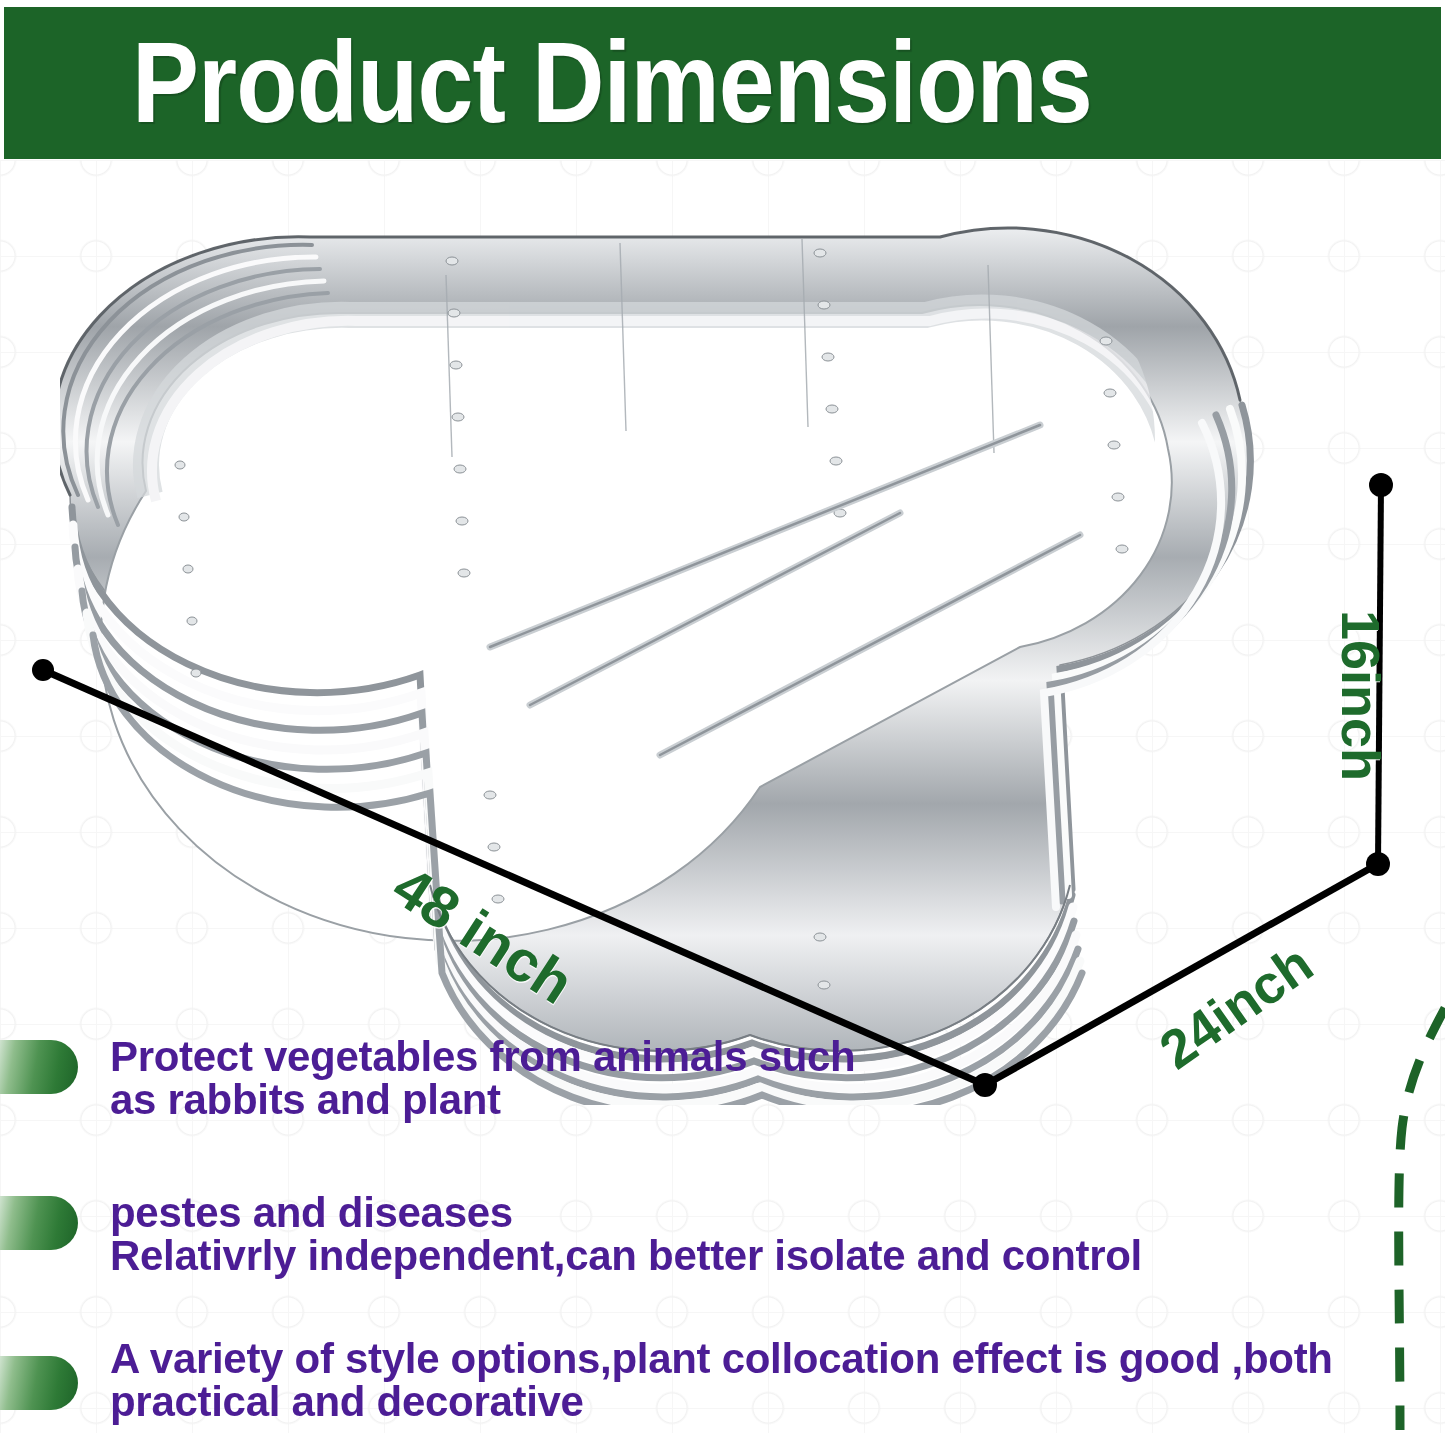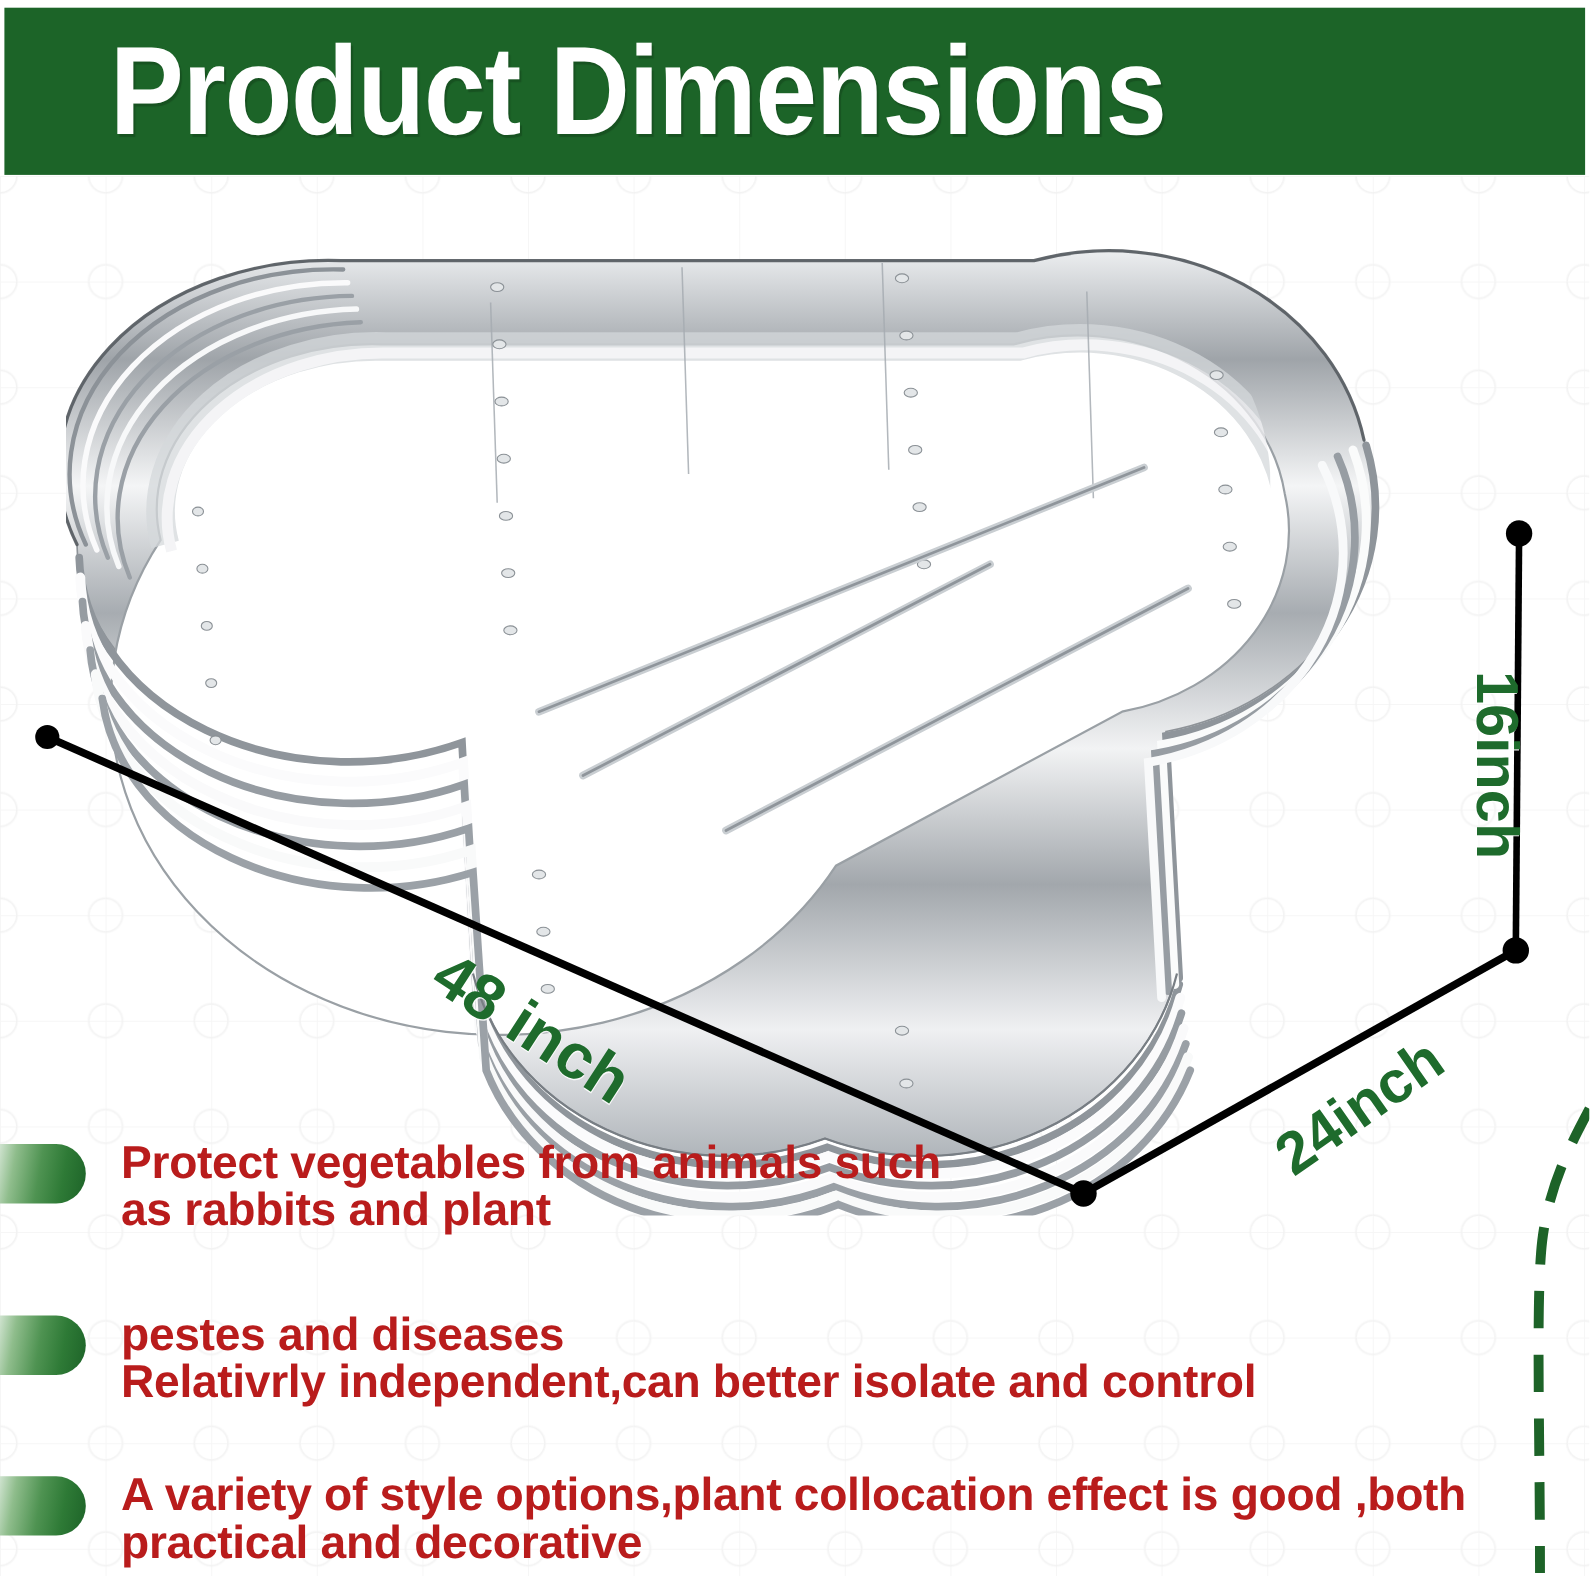--- a/index.html
+++ b/index.html
@@ -23,21 +23,21 @@
       linear-gradient(to bottom, #f6f6f6 1px, rgba(0,0,0,0) 1px);
     background-size:96px 96px;
     background-position:0 0;
     z-index:0;
   }
 
   
   #header-banner{
     position:absolute; left:4px; top:7px; width:1437px; height:152px;
     background:#1c6428; z-index:5;
-    display:flex; align-items:center;
+    display:flex; align-items:center;padding-left:32px;
   }
   #page-title{
     color:#ffffff; font-size:108px; line-height:1; font-weight:700;
     letter-spacing:-1px; margin-left:96px;
     transform:scaleX(0.93) scaleY(1.06); transform-origin:left center;
     text-shadow:2px 2px 1px rgba(0,0,0,0.18);
     white-space:nowrap;
     font-family:"Liberation Sans", sans-serif;
   }
 
@@ -63,29 +63,29 @@
   #dim-label-length{ left:418px; top:852px; font-size:58px; transform:rotate(33deg); transform-origin:left top; }
   #dim-label-width { left:1148px; top:1030px; font-size:54px; transform:rotate(-35deg); transform-origin:left top; }
   #dim-label-height{ left:1392px; top:610px; font-size:54px; transform:rotate(90deg); transform-origin:left top; }
 
   
   .feature-row{
     position:absolute; display:flex; align-items:flex-start; z-index:4;
   }
   #feature-row-0{ left:0;  top:1036px; }
   #feature-row-1{ left:0;  top:1192px; }
-  #feature-row-2{ left:0;  top:1338px; }
+  #feature-row-2{ left:0;  top:1338px;align-items:center; }
 
   .feature-bullet{
     width:78px; height:54px; flex:0 0 auto; margin-top:4px;
     border-top-right-radius:30px; border-bottom-right-radius:30px;
     background:linear-gradient(100deg,#cfe3cf 0%,#8fbd8c 18%,#4f9352 46%,#2e7a36 72%,#1d6328 100%);
   }
   .feature-text{
-    margin-left:32px; color:#b91c1c; font-size:42px; line-height:1.02;
+    margin-left:32px; color:#4c1d95; font-size:42px; line-height:1.02;
     font-weight:700; letter-spacing:-0.3px;
     font-family:"Liberation Sans", sans-serif;
   }
   .feature-text span{ display:block; }
 
   
   #decor-arc{
     position:absolute; left:1330px; top:1000px; width:115px; height:433px; z-index:4;
   }
   #decor-arc svg{ width:100%; height:100%; display:block; }

